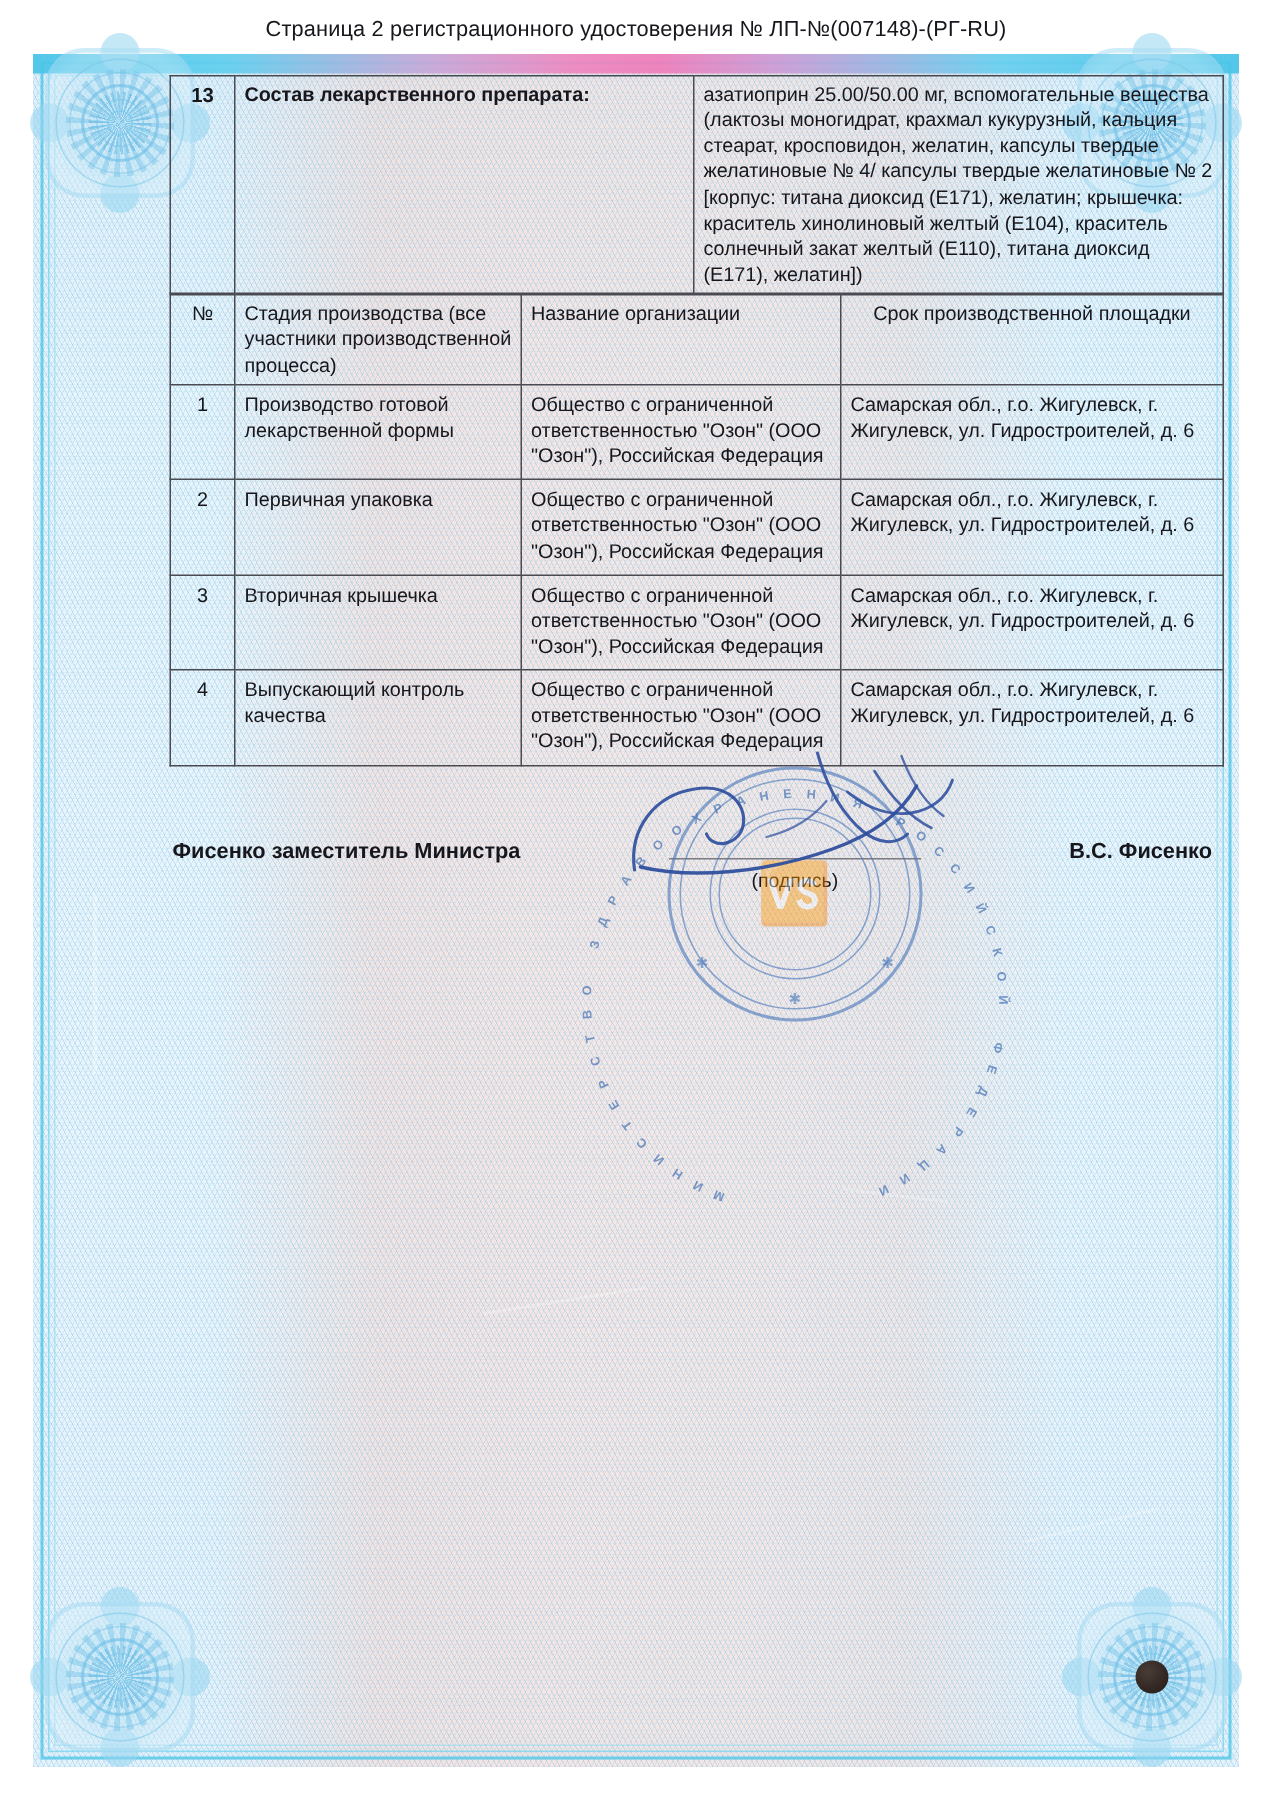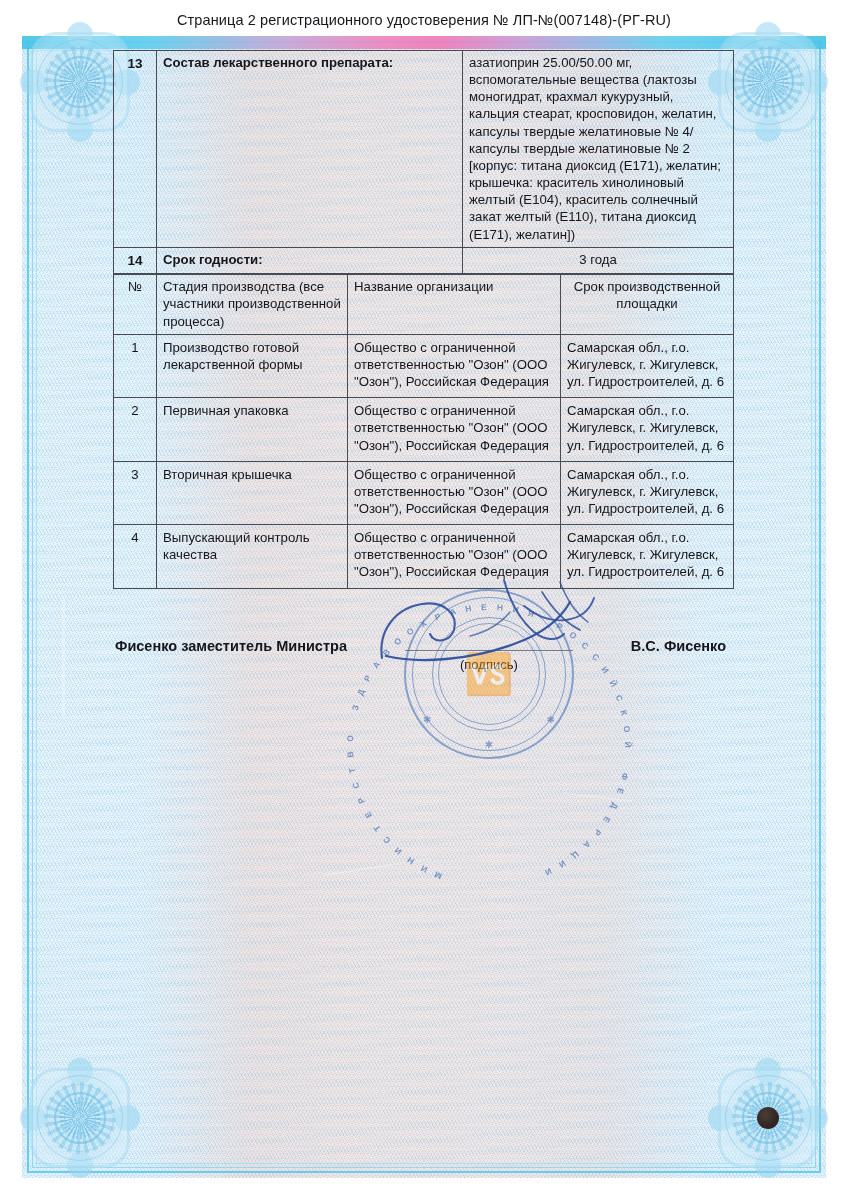--- a/index.html
+++ b/index.html
@@ -184,21 +184,21 @@
     text-align: center;
     font-size: 14.5px;
     letter-spacing: 0.1px;
     z-index: 6;
   }
 
   .content {
     position: absolute;
     left: 113px;
     top: 50px;
-    width: 621px;
+    width: 703px;
     z-index: 5;
   }
 
   table.doc {
     width: 100%;
     border-collapse: collapse;
     font-size: 13.2px;
     line-height: 1.30;
   }
   table.doc td, table.doc th {
@@ -423,25 +423,20 @@
   <div class="page-header">Страница 2 регистрационного удостоверения № ЛП-№(007148)-(РГ-RU)</div>
 
   <div class="content">
 
     <table class="doc t1">
       <tbody>
         <tr>
           <td class="num">13</td>
           <td class="label">Состав лекарственного препарата:</td>
           <td class="value">азатиоприн 25.00/50.00 мг, вспомогательные вещества (лактозы моногидрат, крахмал кукурузный, кальция стеарат, кросповидон, желатин, капсулы твердые желатиновые № 4/ капсулы твердые желатиновые № 2 [корпус: титана диоксид (Е171), желатин; крышечка: краситель хинолиновый желтый (Е104), краситель солнечный закат желтый (Е110), титана диоксид (Е171), желатин])</td>
-        </tr>
-        <tr>
-          <td class="num">14</td>
-          <td class="label">Срок годности:</td>
-          <td class="value value-center">3 года</td>
         </tr>
       </tbody>
     </table>
 
 
     <table class="doc t2">
       <thead>
         <tr>
           <th class="c-num">№</th>
           <th class="c-stage">Стадия производства (все участники производственной процесса)</th>

